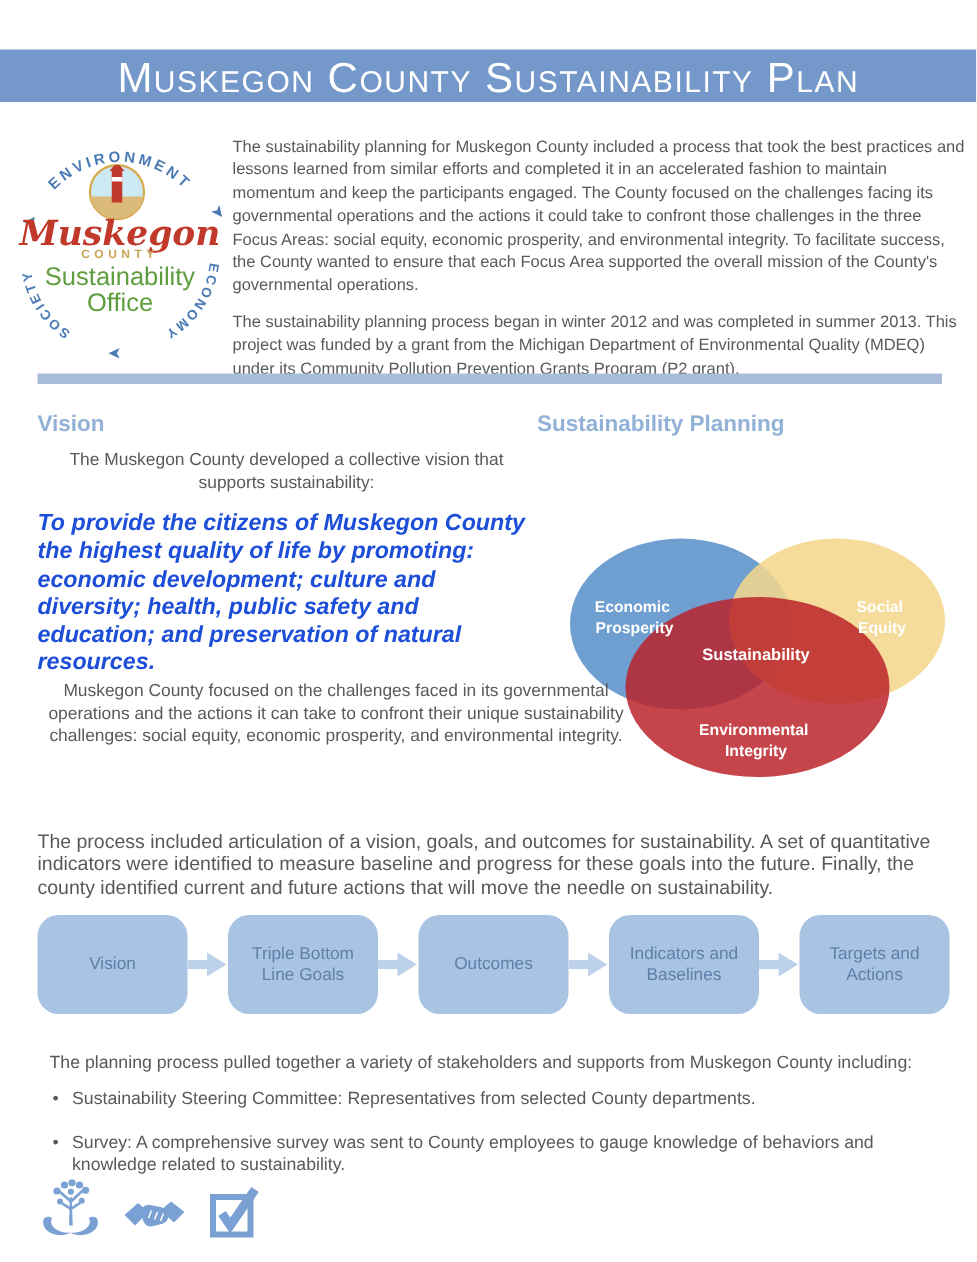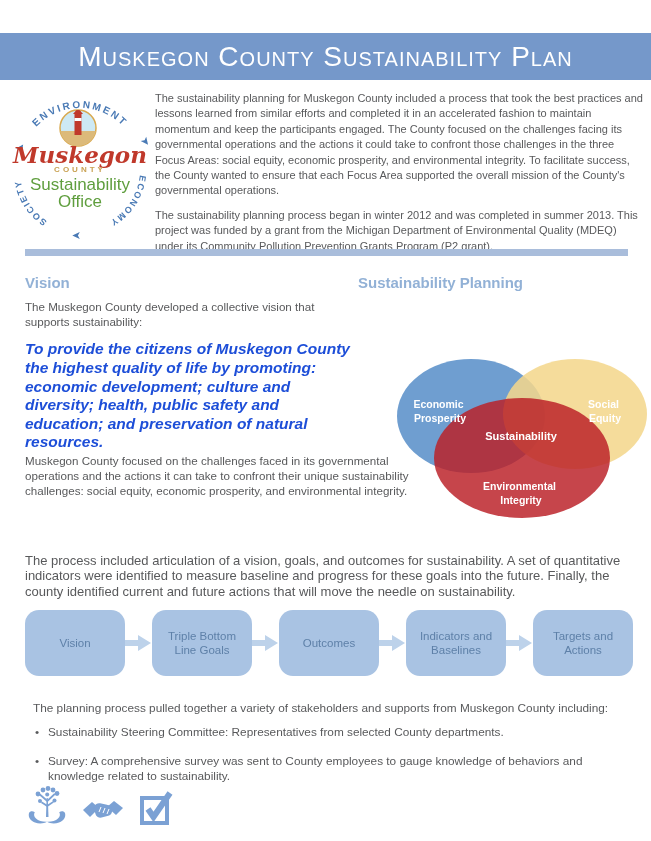--- a/index.html
+++ b/index.html
@@ -2,44 +2,44 @@
 <html><head>
 <meta charset="utf-8">
 <style>
   html,body { margin:0; padding:0; background:#fff; }
   .page {
     position:relative; width:651px; height:841px; background:#fff;
     font-family:"Liberation Sans", sans-serif; overflow:hidden;
   }
   
   .header-bar {
-    position:absolute; left:0; top:33px; width:651px; height:47px;
-    background:#7598ca; display:flex; align-items:center; justify-content:center;
+    position:absolute; left:0; top:33px; width:651px; height:35px;
+    background:#7598ca; display:flex; align-items:flex-end; justify-content:center;
   }
   .page-title {
     color:#ffffff; font-variant:small-caps; font-weight:400;
     font-size:28px; letter-spacing:1px; white-space:nowrap;
   }
   
   .logo { position:absolute; left:8px; top:84px; width:150px; height:162px; }
   
   .intro { position:absolute; left:155px; top:91px; width:489px; color:#58595b;
            font-size:11px; line-height:15.4px; }
   .intro p { margin:0 0 9px 0; }
   
   .divider { position:absolute; left:25px; top:249px; width:603px; height:7px; background:#a9bddb; }
   
   .col-left  { position:absolute; left:25px; top:274px; width:332px; }
   .col-right { position:absolute; left:358px; top:274px; width:286px; }
   .section-heading { color:#92b1d6; font-size:15px; font-weight:bold; margin:0 0 8px 0; }
-  .body-text { color:#58595b; font-size:11.6px; line-height:15.2px; margin:0; }
+  .body-text { color:#58595b; font-size:11.6px; line-height:15.2px; margin:0;text-align:center; }
   .statement { margin-top:11px; color:#1d4ed8; font-weight:bold; font-style:italic;
                font-size:15.5px; line-height:18.6px; }
   
-  .venn { position:absolute; left:393px; top:356px; width:258px; height:164px;text-align:right; }
+  .venn { position:absolute; left:376px; top:356px; width:258px; height:164px;text-align:right; }
   .venn text { font-family:"Liberation Sans",sans-serif; font-weight:bold; fill:#ffffff; }
   
   .process-section { position:absolute; left:25px; top:453px; width:398px; }
   .para-full { position:absolute; left:25px; top:540px; width:614px; color:#58595b;
                font-size:13px; line-height:15.4px; }
   
   .flow { position:absolute; left:25px; top:609px; width:607px; height:68px;
           display:flex; align-items:center; }
   .flow-box {
     background:#a9c3e3; color:#5e80a8; border-radius:14px;

